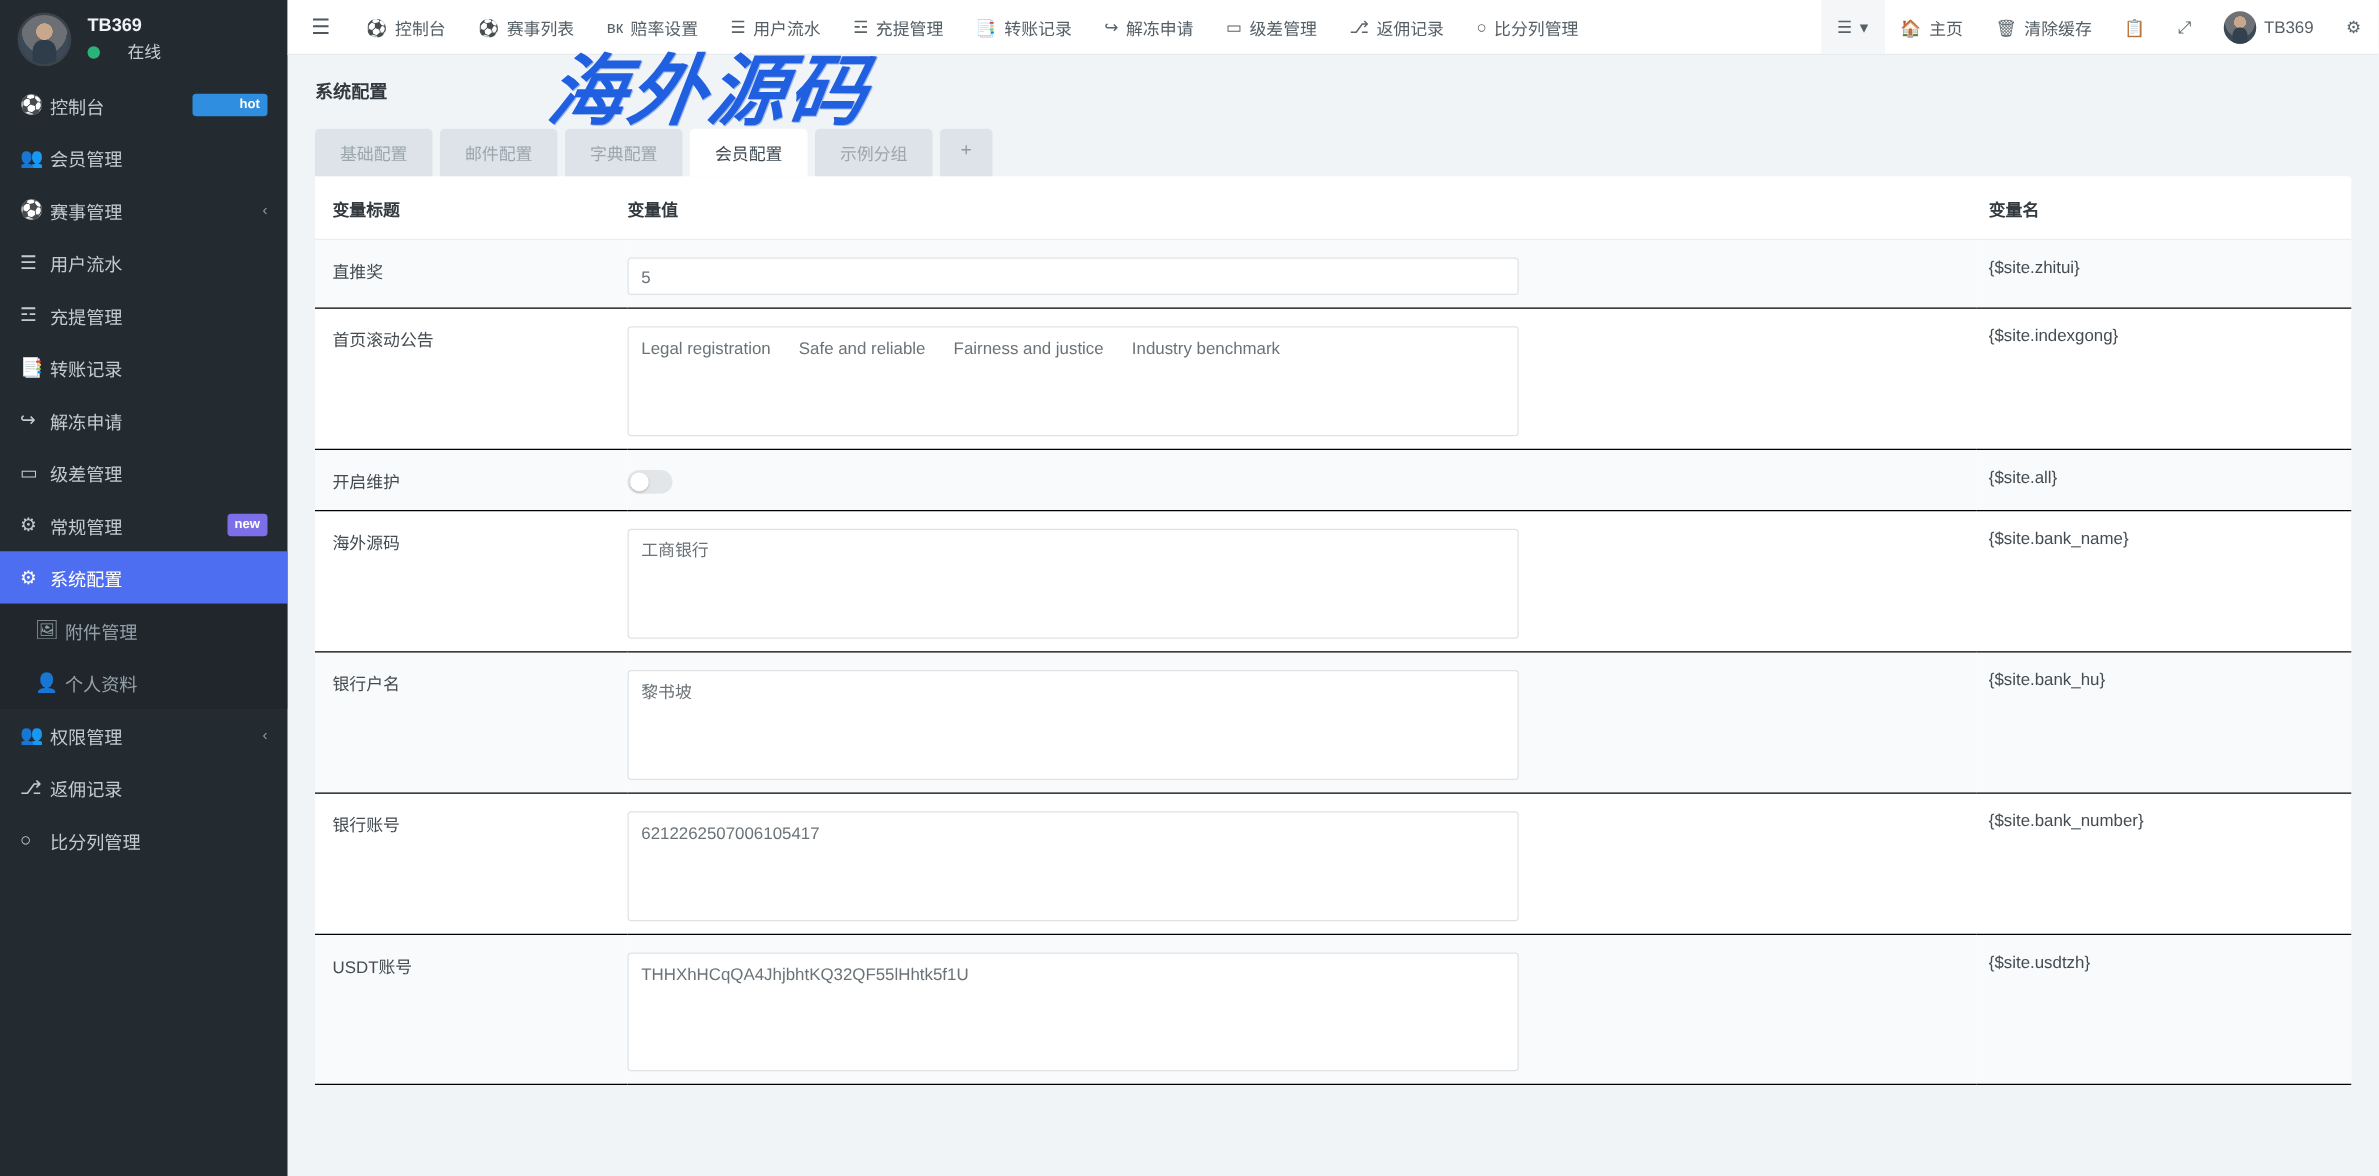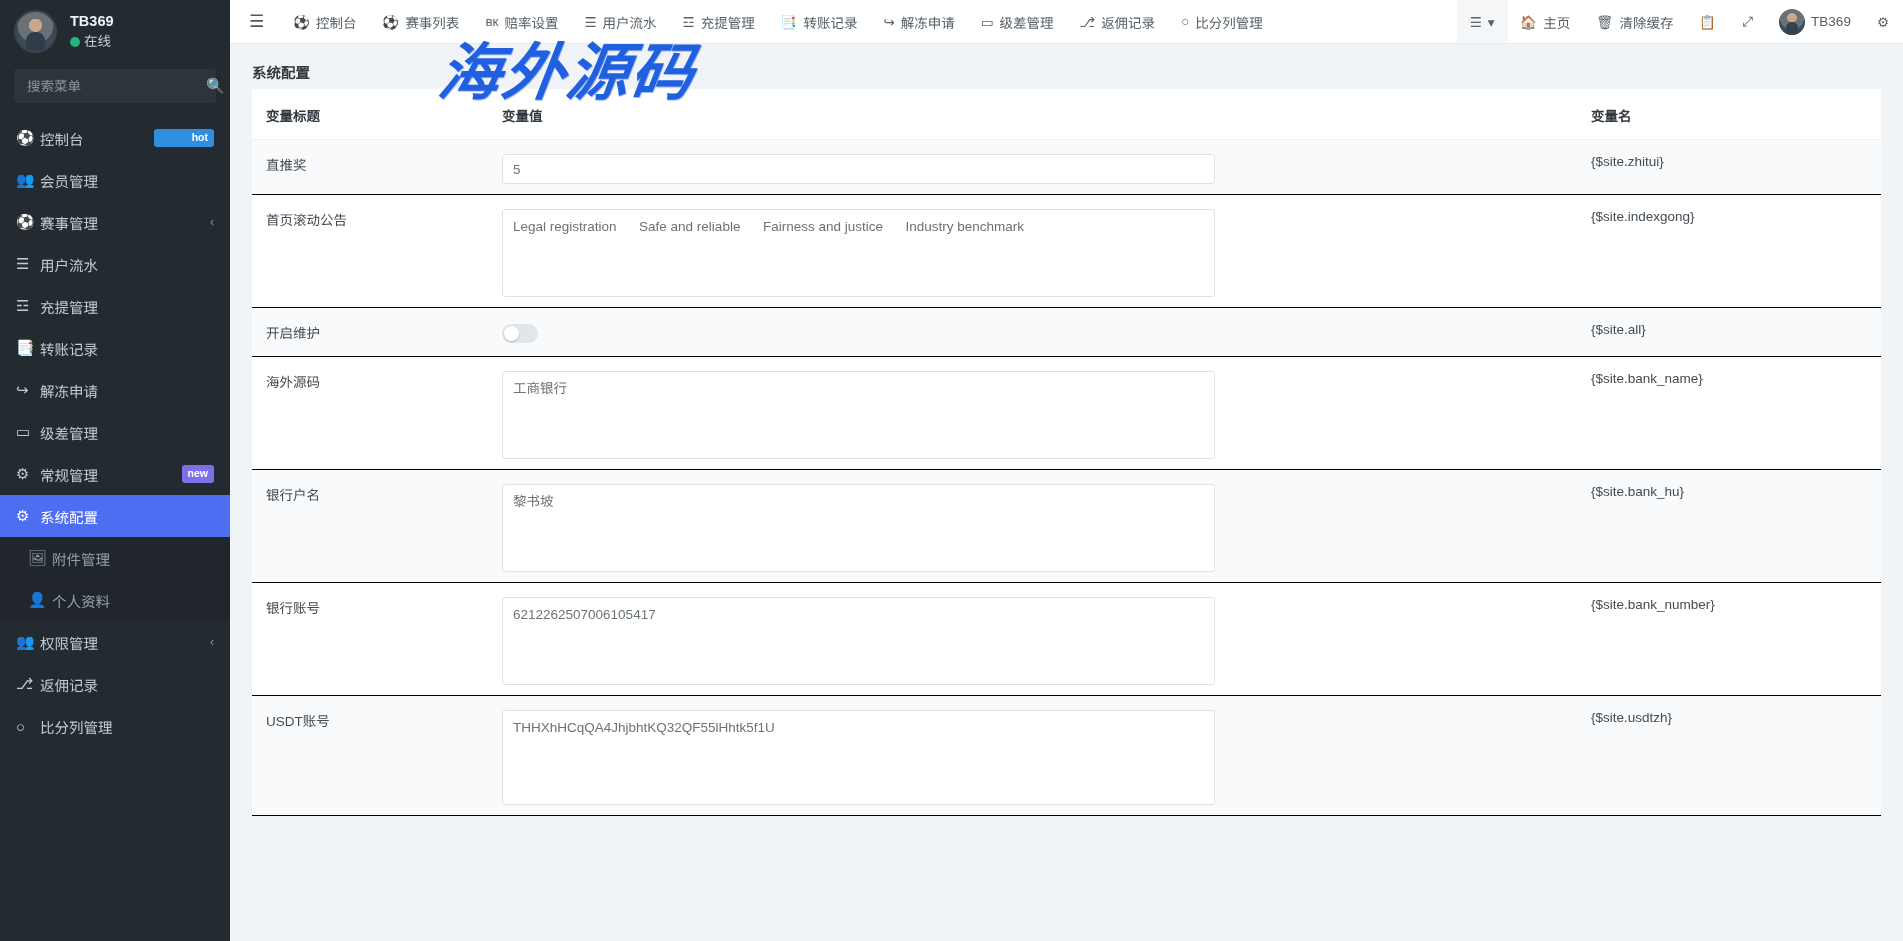--- a/index.html
+++ b/index.html
@@ -36,21 +36,21 @@
     background: radial-gradient(circle at 50% 34%, #c8a78c 0 20%, #6c6f74 21% 55%, #3c4a58 56% 100%);
     border: 2px solid #3b444c;
     position: relative; overflow: hidden; flex: none;
   }
   .avatar::after {
     content:""; position:absolute; left:26%; top:50%; width:48%; height:56%;
     background:#2f3d4a; border-radius:42% 42% 0 0;
   }
   .user-meta { margin-left: 13px; line-height: 1.45; }
   .user-name { color: #eef3f7; font-weight: bold; font-size: 14.5px; }
-  .user-status { font-size: 13.5px; color: #c4ced6; display: flex; align-items: center; gap: 4px; text-align: right; }
+  .user-status { font-size: 13.5px; color: #c4ced6; display: flex; align-items: center; gap: 22px; text-align: right; }
   .dot { width: 10px; height: 10px; border-radius: 50%; background: #2ab27b; display: inline-block; }
 
   .search-wrap { padding: 0 14px; margin: 6px 0 14px; }
   .search-box {
     background: #2c353c; border-radius: 4px; height: 34px;
     display: flex; align-items: center; padding: 0 11px;
   }
   .search-box input {
     background: transparent; border: 0; outline: none;
     color: #cdd6dc; font-size: 13.5px; flex: 1;
@@ -190,26 +190,20 @@
       <div class="avatar"></div>
       <div class="user-meta">
         <div class="user-name">TB369</div>
         <div class="user-status">
           <span class="dot"></span>
           <span>在线</span>
         </div>
       </div>
     </div>
 
-    <div class="search-wrap">
-      <div class="search-box">
-        <input type="text" placeholder="搜索菜单" style="">
-        <span class="search-ic">🔍</span>
-      </div>
-    </div>
 
     <ul class="menu" id="sidebar-menu">
         <li class="">
           <span class="mi">⚽</span>
           <span class="ml">控制台</span>
           <span class="badge hot">hot</span>
         </li>
         <li class="">
           <span class="mi">👥</span>
           <span class="ml">会员管理</span>
@@ -344,20 +338,28 @@
       <div class="tb-item" style="padding-right:14px">
         <span class="ic">⚙</span>
       </div>
     </div>
 
     <div class="content">
       <div class="page-head">
         <div class="page-title">系统配置</div>
       </div>
 
+      <div class="tabs" id="tabs">
+          <div class="tab">基础配置</div>
+          <div class="tab">邮件配置</div>
+          <div class="tab">字典配置</div>
+          <div class="tab active">会员配置</div>
+          <div class="tab">示例分组</div>
+          <div class="tab plus">+</div>
+        </div>
 
       <div class="card">
         <table class="cfg">
           <thead>
             <tr>
               <th class="col-title">变量标题</th>
               <th class="col-value">变量值</th>
               <th class="col-name">变量名</th>
             </tr>
           </thead>

